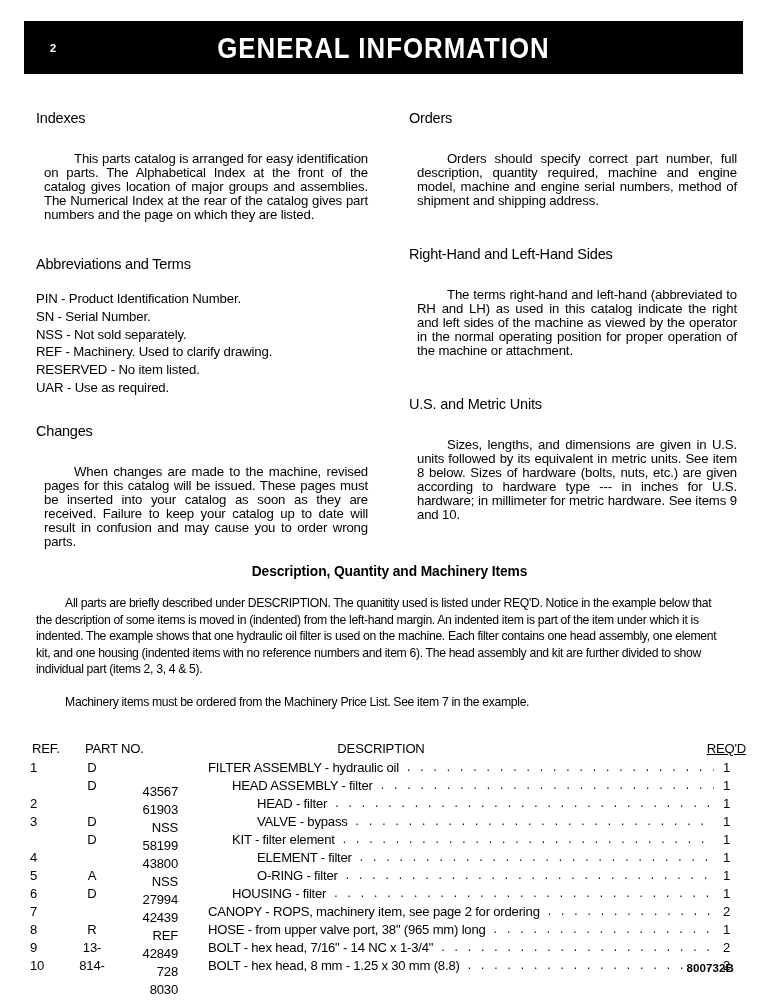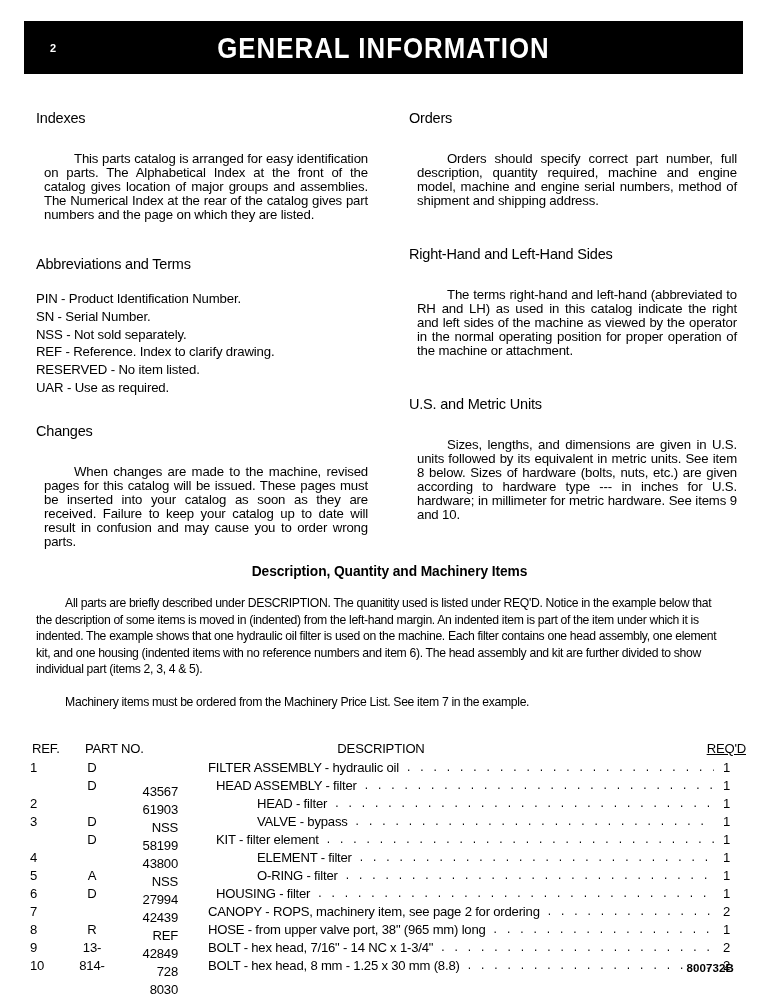--- a/index.html
+++ b/index.html
@@ -178,21 +178,21 @@
     position: relative;
     height: 19px;
     white-space: nowrap;
   }
   #th-ref  { position: absolute; left: 2px; }
   #th-part { position: absolute; left: 55px; }
   #th-desc { position: absolute; left: 0; right: 14px; text-align: center; }
   #th-req  { position: absolute; right: 0; text-decoration: underline; }
 
   .ind-0 { padding-left: 30px; }
-  .ind-1 { padding-left: 38px; }
+  .ind-1 { padding-left: 38px; margin-left: 16px; }
   .ind-2 { padding-left: 79px; }
 
   
   #footer-code {
     position: absolute;
     right: 38px;
     top: 962px;
     font-size: 11.5px;
     font-weight: bold;
     letter-spacing: 0.1px;
@@ -218,21 +218,21 @@
 
     <div class="gap-sec"></div>
 
     <div>
       <h2 class="sec-head">Abbreviations and Terms</h2>
       <div class="gap-after-head"></div>
       <ul class="abbr-list">
         <li>PIN - Product Identification Number.</li>
         <li>SN - Serial Number.</li>
         <li>NSS - Not sold separately.</li>
-        <li>REF - Reference. Index to clarify drawing.</li>
+        <li>REF - Machinery. Used to clarify drawing.</li>
         <li>RESERVED - No item listed.</li>
         <li>UAR - Use as required.</li>
       </ul>
     </div>
 
     <div class="gap-sec"></div>
 
     <div>
       <h2 class="sec-head">Changes</h2>
       <div class="gap-after-head"></div>

